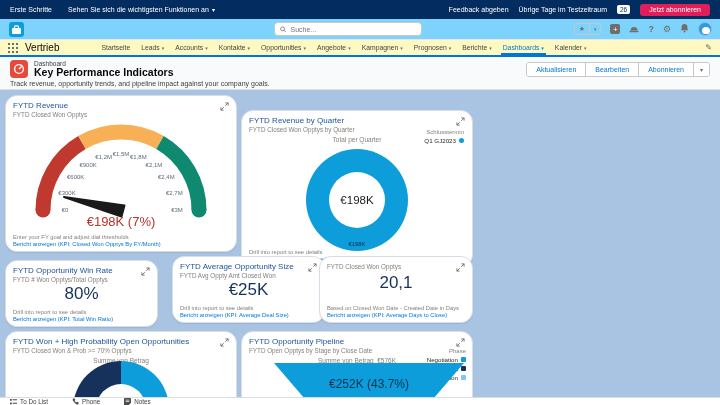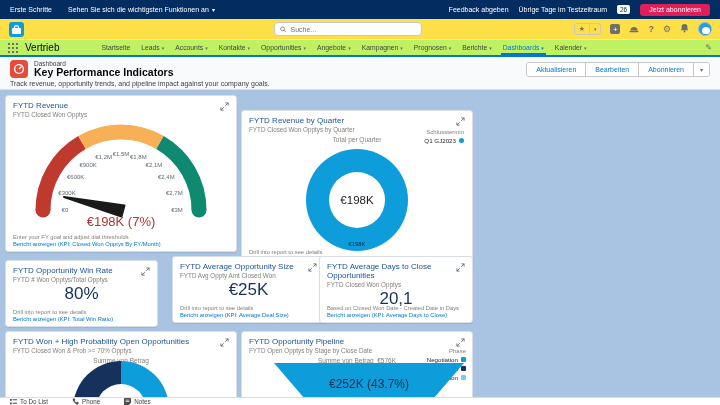--- a/index.html
+++ b/index.html
@@ -11,40 +11,40 @@
   .trial-bar { height:19px; background:#032d60; color:#fff; display:flex; align-items:center;
     padding:0 10px; font-size:7px; gap:16px; }
   .tb-link { cursor:pointer; white-space:nowrap; }
   .tb-caret { font-size:6px; margin-left:3px; }
   .tb-right { margin-left:auto; display:flex; align-items:center; gap:10px; }
   .days-badge { background:#fff; color:#032d60; font-size:6.5px; padding:1px 3px; border-radius:2px; }
   .subscribe { background:#e01e5a; color:#fff; border:none; font-size:7px; padding:2.5px 9px;
     border-radius:3px; font-family:inherit; cursor:pointer; }
 
   
-  .g-header { height:21px; background:#fde047; display:flex; align-items:center; padding:0 8px;
+  .g-header { height:21px; background:#7dd3fc; display:flex; align-items:center; padding:0 8px;
     position:relative; border-bottom:1px solid #e5e5e5; }
   .app-logo { width:17px; height:15px; display:inline-block; }
   .search-box { position:absolute; left:274px; top:3px; width:148px; height:14px;
     border:1px solid #c9c7c5; border-radius:4px; display:flex; align-items:center; padding:0 5px; gap:4px; background:#fff; }
   .search-box input { border:none; outline:none; font-size:7px; color:#706e6b; width:100%;
     font-family:inherit; background:transparent; }
   .gh-icons { margin-left:auto; display:flex; align-items:center; gap:9px; color:#706e6b; }
   .fav-box { display:flex; border:1px solid #c9c7c5; border-radius:3px; overflow:hidden; height:12px; }
   .fav-box span { padding:0 4px; font-size:7px; display:flex; align-items:center; }
   .fav-box .star { border-right:1px solid #c9c7c5; }
   .gh-ic { font-size:9px; line-height:10px; cursor:pointer; }
   .plus-sq { width:10px; height:10px; background:#706e6b; color:#fff; border-radius:2px; font-size:8px;
     display:flex; align-items:center; justify-content:center; }
   .avatar { width:14px; height:14px; border-radius:50%; background:#2e9ae0; position:relative; overflow:hidden; border:1px solid #88bfe8; }
   .avatar::after { content:""; position:absolute; left:3px; top:4px; width:8px; height:7px;
     background:#fff; border-radius:50% 50% 40% 40%; }
 
   
-  .nav-bar { height:17px; background:#bef264; display:flex; align-items:center; padding:0 8px;
+  .nav-bar { height:17px; background:#fef9c3; display:flex; align-items:center; padding:0 8px;
     border-bottom:2px solid #0176d3; }
   .waffle { margin-right:7px; cursor:pointer; display:inline-flex; }
   .app-name { font-size:10px; color:#080707; margin-right:40px; }
   .tabs { display:flex; align-items:center; gap:7px; overflow:hidden; white-space:nowrap; }
   .tab { font-size:6.8px; color:#444; display:inline-flex; align-items:center; gap:2px;
     cursor:pointer; height:15px; padding:0 2px; }
   .tab .tcaret { font-size:5px; color:#706e6b; }
   .tab.active { color:#0176d3; box-shadow:inset 0 -2px 0 #0176d3; }
   .pencil { margin-left:auto; font-size:8px; color:#706e6b; cursor:pointer; }
 
@@ -58,21 +58,21 @@
   .dh-buttons { margin-left:auto; display:flex; border:1px solid #c9c7c5; border-radius:3px;
     overflow:hidden; background:#fff; }
   .dh-buttons button { background:#fff; border:none; border-right:1px solid #c9c7c5; color:#0176d3;
     font-size:7px; padding:3px 9px; font-family:inherit; cursor:pointer; }
   .dh-buttons button:last-child { border-right:none; color:#706e6b; padding:3px 6px; font-size:6px; }
   .dh-desc { font-size:7px; color:#3e3e3c; margin-top:2px; }
   .dh-meta { font-size:6.2px; color:#847f7a; margin-top:1px; }
 
   
   .dash-body { position:relative; height:307px; background:#a9c3e2; overflow:hidden; }
-  .card { position:absolute; background:#fff; border:1px solid #d8dde6; border-radius:3px;
+  .card { position:absolute; background:#fff; border:1px solid #d8dde6; border-radius:12px;
     padding:5px 7px; overflow:hidden; box-shadow:0 1px 1px rgba(0,0,0,.08); }
   .c-head { display:flex; justify-content:space-between; align-items:flex-start; }
   .c-title { font-size:8px; color:#1b5297; }
   .c-sub { font-size:6.3px; color:#847f7a; margin-top:1px; }
   .expand { flex:none; margin-top:1px; cursor:pointer; }
   .c-foot { position:absolute; left:7px; bottom:4px; }
   .foot-note { font-size:5.8px; color:#847f7a; }
   .foot-link { font-size:5.8px; color:#0176d3; cursor:pointer; margin-top:1px; }
 
   .card.c1 { left:5px; top:5px; width:232px; height:157px; }
@@ -367,21 +367,20 @@
       <div class="kpi-value">€25K</div>
       <div class="c-foot">
         <div class="foot-note">Drill into report to see details</div>
         <div class="foot-link">Bericht anzeigen (KPI: Average Deal Size)</div>
       </div>
     </div>
 
     <div class="card c5">
       <div class="c-head">
         <div>
-          <div class="c-title">FYTD Average Days to Close Opportunities</div>
           <div class="c-sub">FYTD Closed Won Opptys</div>
         </div>
         <svg class="expand" width="9" height="9" viewBox="0 0 10 10">
             <path d="M6 1h3v3M9 1 5.8 4.2M4 9H1V6M1 9l3.2-3.2" stroke="#706e6b" stroke-width="1" fill="none"></path>
           </svg>
       </div>
       <div class="kpi-value">20,1</div>
       <div class="c-foot">
         <div class="foot-note">Based on Closed Won Date - Created Date in Days</div>
         <div class="foot-link">Bericht anzeigen (KPI: Average Days to Close)</div>

